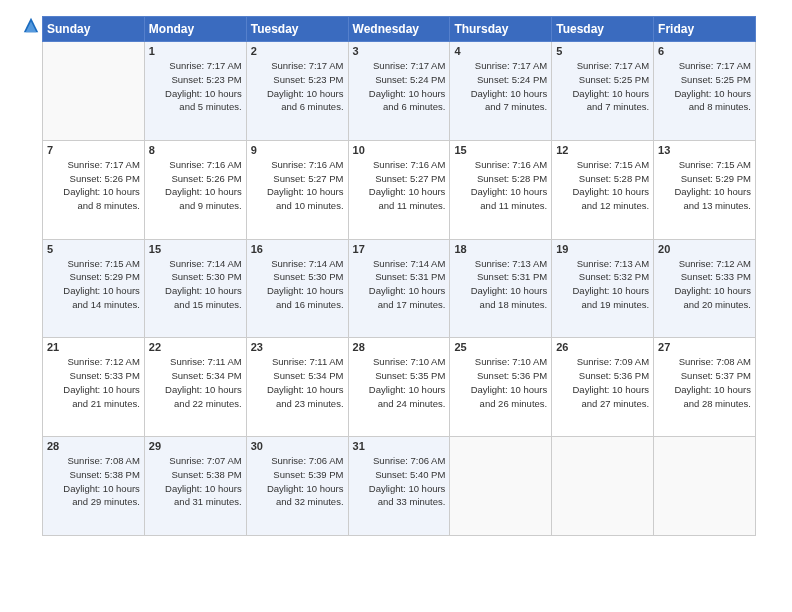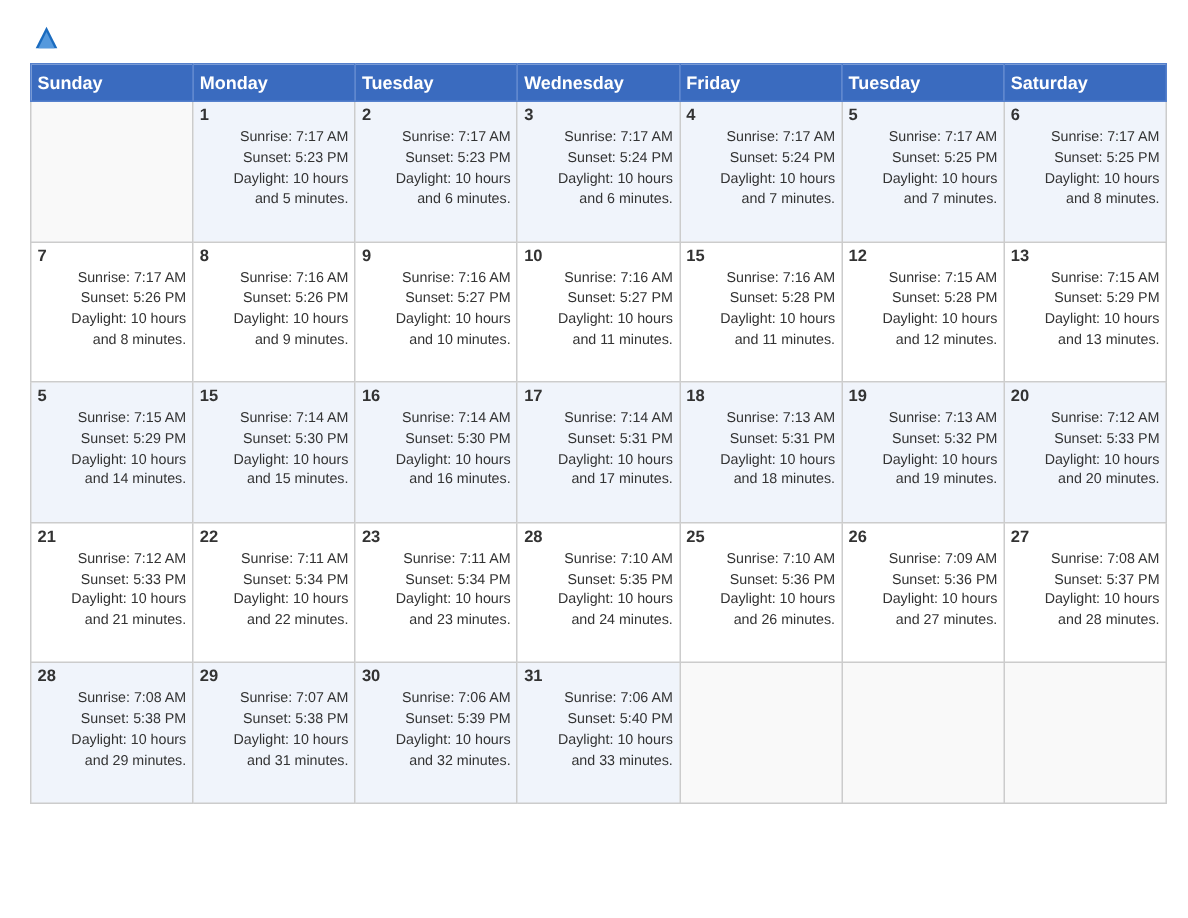--- a/index.html
+++ b/index.html
@@ -6,23 +6,22 @@
     body {
       width: 792px;
       height: 612px;
       font-family: Arial, sans-serif;
       background: #fff;
       overflow: hidden;
     }
     .page {
       width: 792px;
       height: 548px;
-      padding: 16px 14px 12px 20px;
-      display: flex;
-      flex-direction: column;
+      padding: 16px 36px 12px 20px;
+      display: flex;
     }
     .header {
       display: flex;
       justify-content: space-between;
       align-items: flex-start;
       margin-bottom: 8px;
     }
     .logo {
       display: flex;
       flex-direction: column;
@@ -122,23 +121,23 @@
     </div>
   </div>
 
   <table class="calendar">
     <thead>
       <tr>
       <th>Sunday</th>
           <th>Monday</th>
           <th>Tuesday</th>
           <th>Wednesday</th>
+          <th>Thursday</th>
+          <th>Tuesday</th>
           <th>Friday</th>
-          <th>Tuesday</th>
-          <th>Saturday</th>
         </tr>
     </thead>
     <tbody id="calendar-body">
     <tr class="row-shade">
           <td class="empty"></td>
           <td>
             <span class="day-number">1</span>
             <div class="day-info">Sunrise: 7:17 AM<br>Sunset: 5:23 PM<br>Daylight: 10 hours<br>and 5 minutes.</div>
           </td>
           <td>

